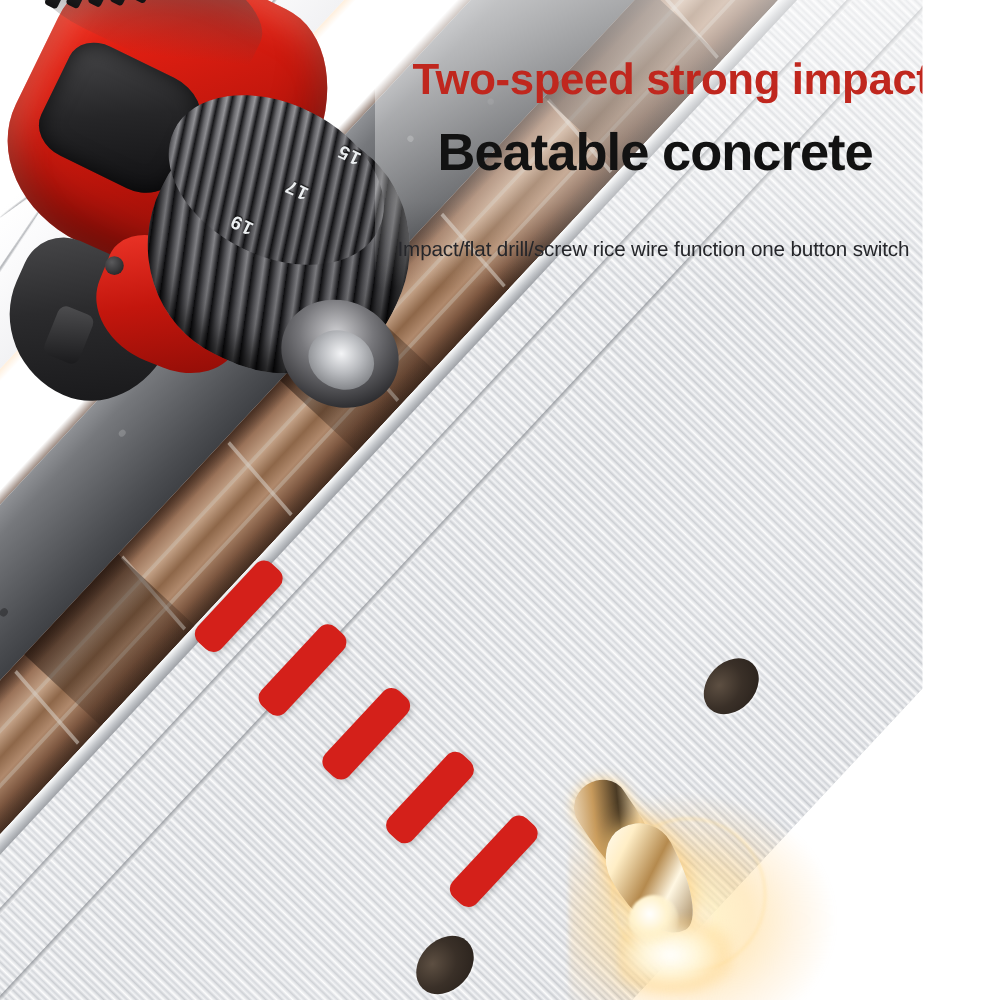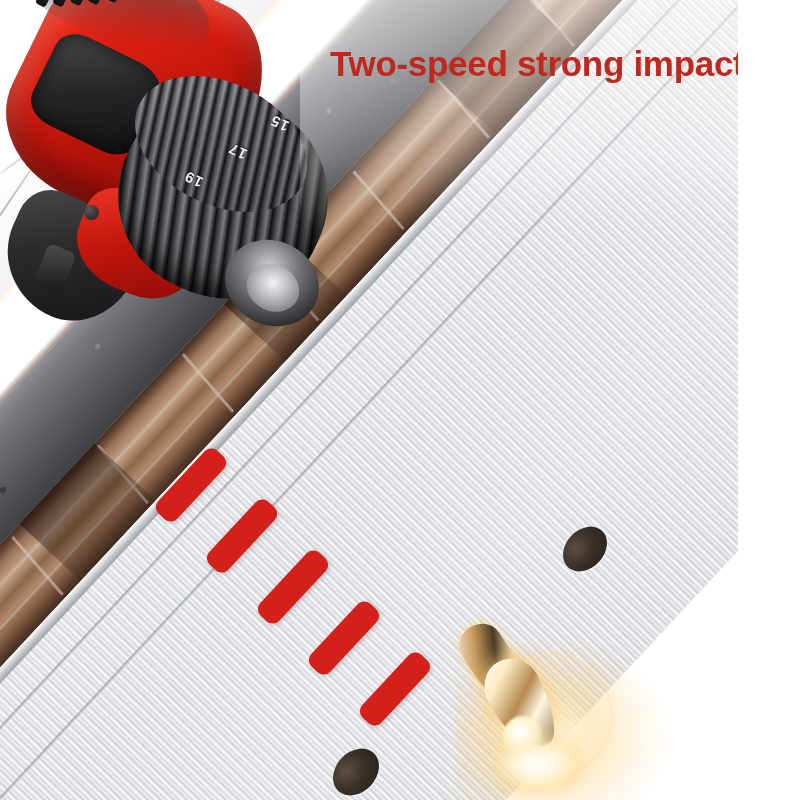--- a/index.html
+++ b/index.html
@@ -532,16 +532,18 @@
     <span class="clutch-num" style="left:248px; top:178px; transform:rotate(205deg);">17</span>
     <span class="clutch-num" style="left:204px; top:206px; transform:rotate(205deg);">19</span>
 
     <div class="chuck-nose"></div>
     <div class="chuck-jaw"></div>
   </div>
 
   <div class="text-wash"></div>
 
   <div class="headline">Two-speed strong impact</div>
+  <div class="subhead">Beatable concrete</div>
+  <div class="tagline">Impact/flat drill/screw rice wire function one button switch</div>
 
   <div class="right-margin"></div>
 
 </div>
 
 </body></html>

